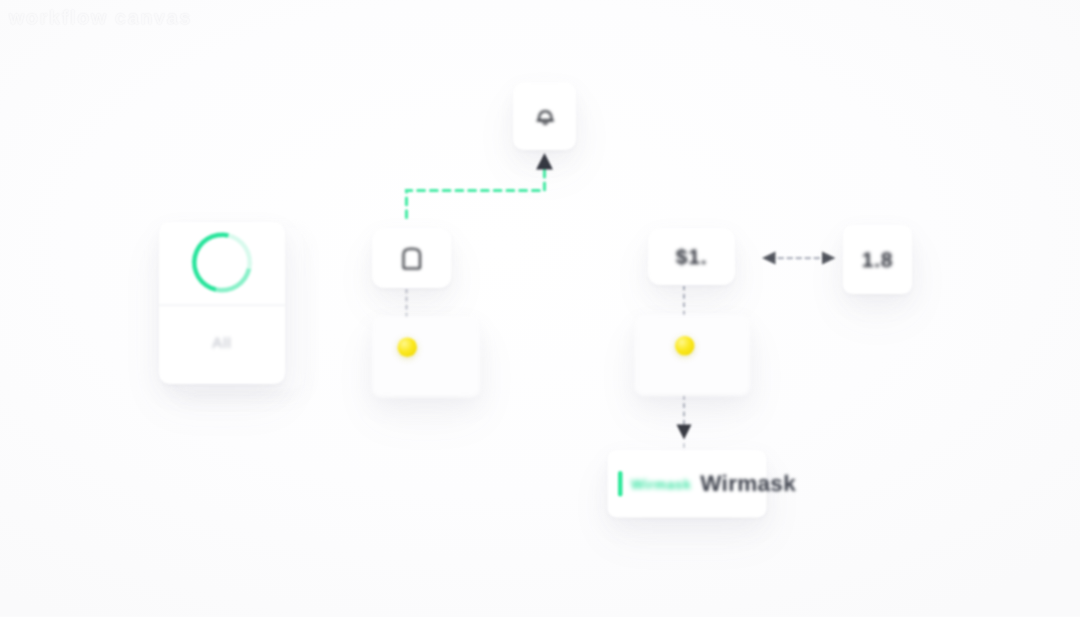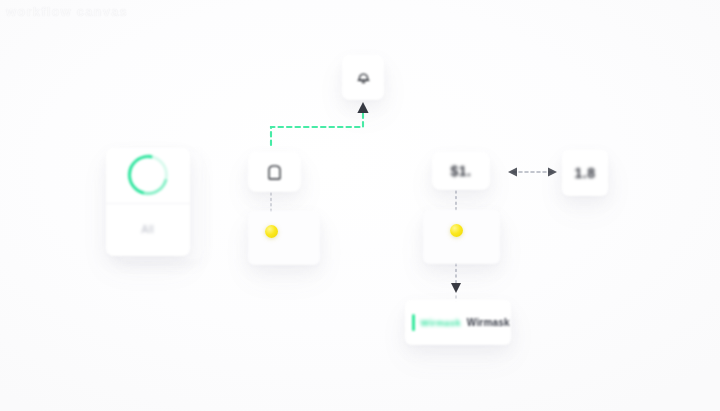--- a/index.html
+++ b/index.html
@@ -179,21 +179,21 @@
   }
   .bottom-green-text {
     font-size: 9px;
     font-weight: 700;
     color: #34e3a0;
     letter-spacing: .4px;
     filter: blur(1.5px);
     white-space: nowrap;
   }
   .bottom-dark-text {
-    font-size: 10px;
+    font-size: 15px;
     font-weight: 600;
     color: #3b3f4a;
     letter-spacing: .2px;
     filter: blur(0.65px);
     white-space: nowrap;
   }
 
   
   .dot-yellow {
     position: absolute;

